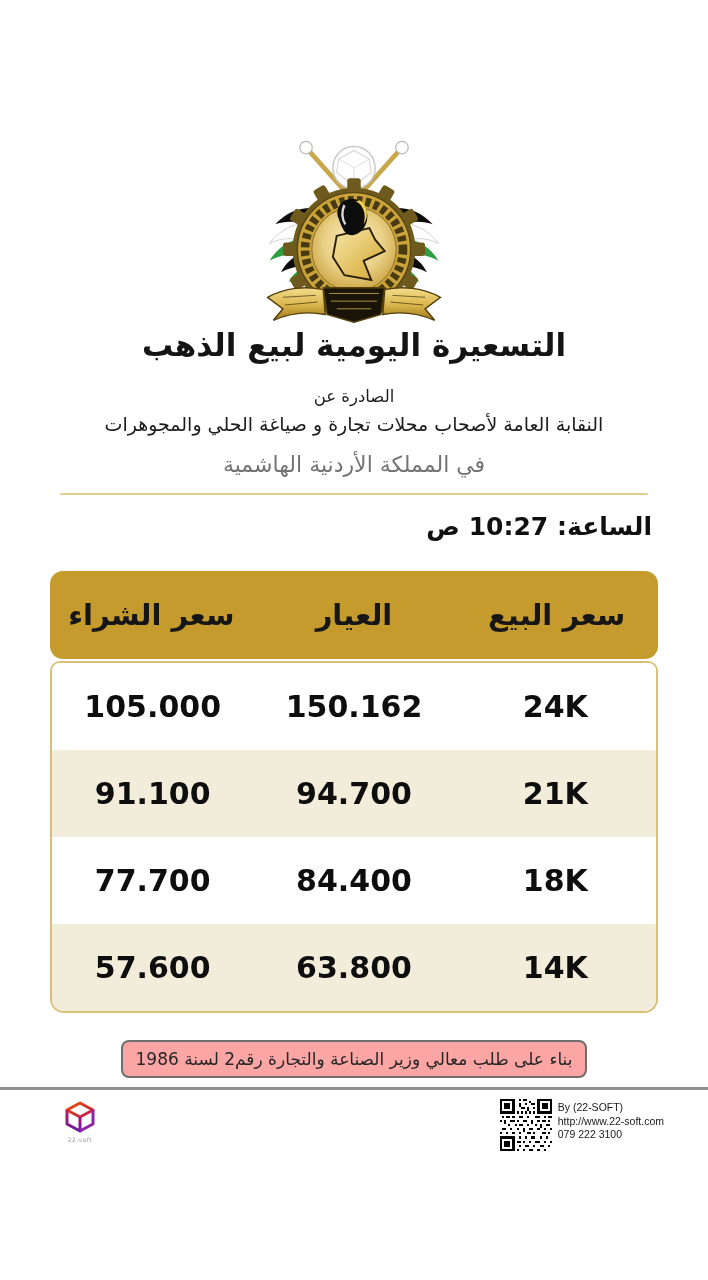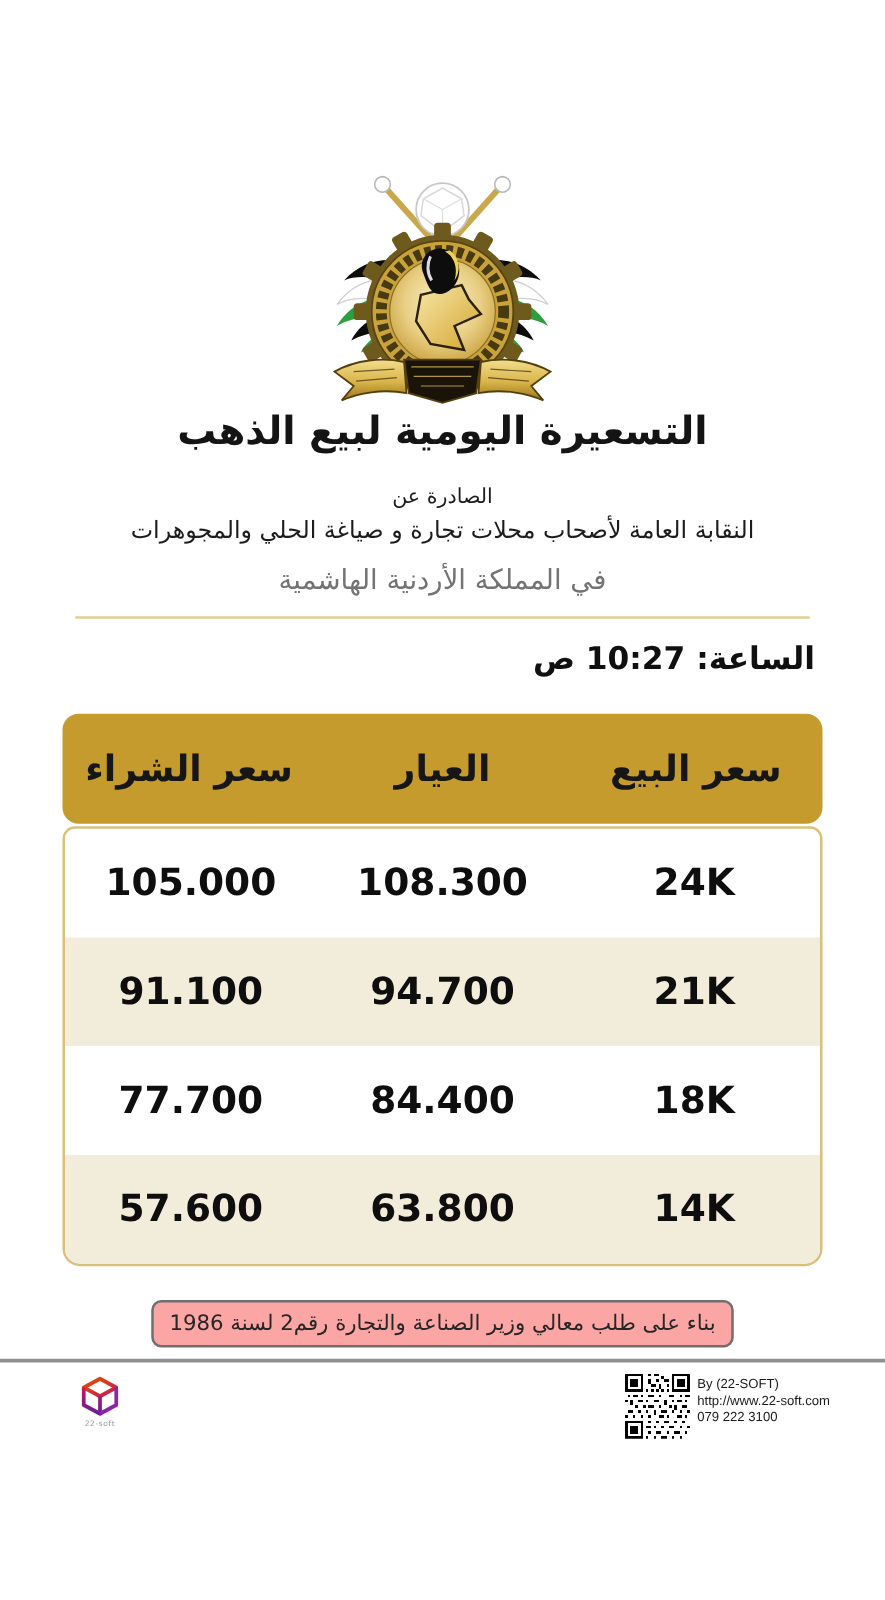--- a/index.html
+++ b/index.html
@@ -198,21 +198,21 @@
 
   <div class="price-table">
     <div class="pt-head" style="background:#c59b2d;">
       <div class="cell">سعر البيع</div>
       <div class="cell">العيار</div>
       <div class="cell">سعر الشراء</div>
     </div>
     <div class="pt-body">
       <div class="pt-row" style="background:#ffffff;">
         <div class="cell">24K</div>
-        <div class="cell">108.300</div>
+        <div class="cell">150.162</div>
         <div class="cell">105.000</div>
       </div>
       <div class="pt-row" style="background:#f2ecda;">
         <div class="cell">21K</div>
         <div class="cell">94.700</div>
         <div class="cell">91.100</div>
       </div>
       <div class="pt-row" style="background:#ffffff;">
         <div class="cell">18K</div>
         <div class="cell">84.400</div>

